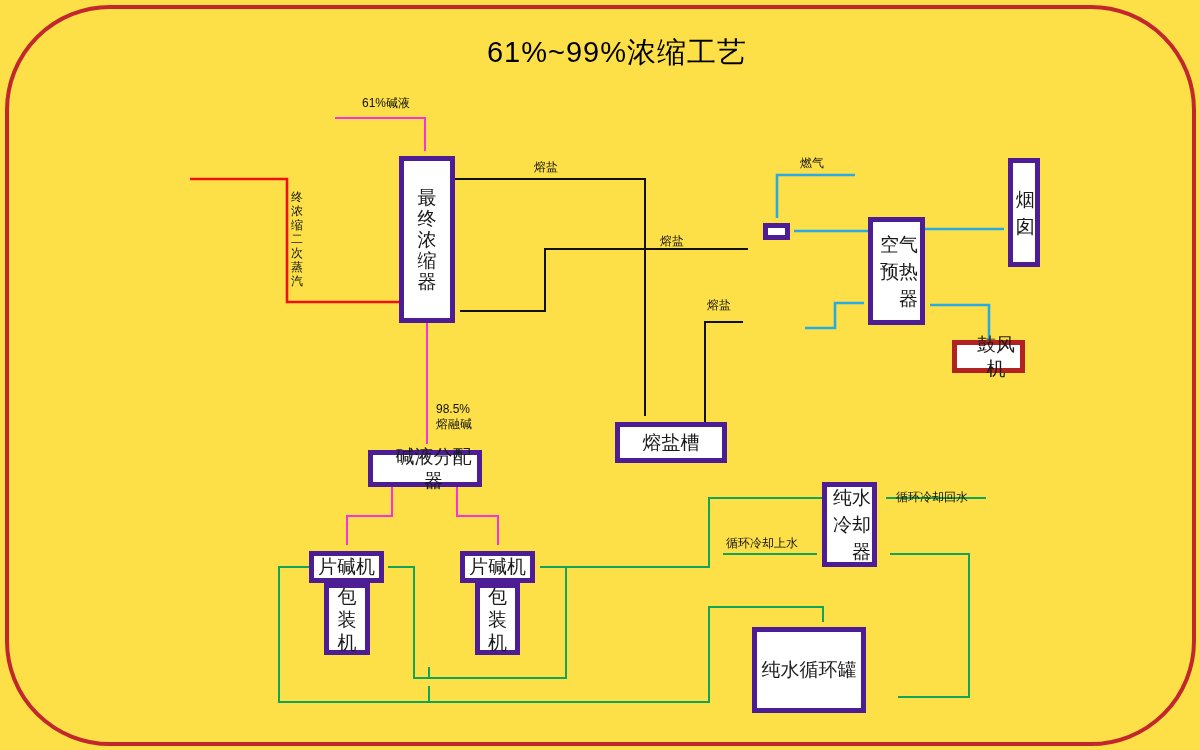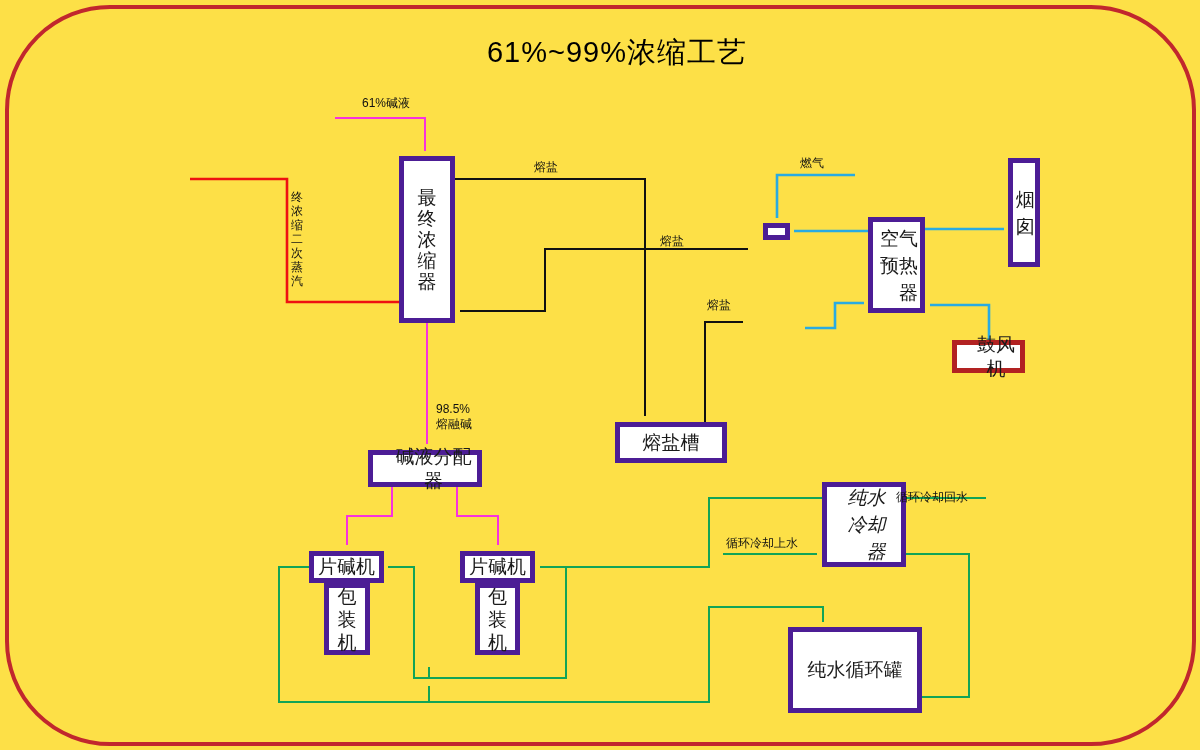--- a/index.html
+++ b/index.html
@@ -70,21 +70,21 @@
     <path class="g" d="M429,686 V702"></path>
     <path class="g" d="M898,697 H969 V554 H890" marker-end="url(#ag)"></path>
     <path class="g" d="M723,554 H817" marker-end="url(#ag)"></path>
     <path class="g" d="M886,498 H986" marker-end="url(#ag)"></path>
   </svg>
 
   <div class="node" style="left:399px;top:156px;width:56px;height:167px;">
     <span class="v1 lh21">最终浓缩器</span>
   </div>
   <div class="node" style="left:763px;top:223px;width:27px;height:17px;"></div>
-  <div class="node" style="left:868px;top:217px;width:57px;height:96px;">
+  <div class="node" style="left:868px;top:217px;width:57px;height:108px;">
     <span class="v2 lh27">空气预热器</span>
   </div>
   <div class="node" style="left:1008px;top:158px;width:32px;height:109px;">
     <span class="v1 lh27">烟囱</span>
   </div>
   <div class="node dark" style="left:952px;top:340px;width:73px;height:33px;">
     <span>鼓风机</span>
   </div>
   <div class="node" style="left:615px;top:422px;width:112px;height:41px;">
     <span>熔盐槽</span>
@@ -97,24 +97,24 @@
   </div>
   <div class="node" style="left:460px;top:551px;width:75px;height:32px;">
     <span>片碱机</span>
   </div>
   <div class="node" style="left:324px;top:583px;width:46px;height:72px;">
     <span class="v1 lh23">包装机</span>
   </div>
   <div class="node" style="left:475px;top:583px;width:45px;height:72px;">
     <span class="v1 lh23">包装机</span>
   </div>
-  <div class="node" style="left:822px;top:482px;width:84px;height:85px;font-style:italic;">
+  <div class="node" style="left:822px;top:482px;width:55px;height:85px;">
     <span class="v2 lh27">纯水冷却器</span>
   </div>
-  <div class="node" style="left:788px;top:627px;width:134px;height:86px;">
+  <div class="node" style="left:752px;top:627px;width:114px;height:86px;">
     <span>纯水循环罐</span>
   </div>
 
   <div class="elabel" style="left:362px;top:96px;">61%碱液</div>
   <div class="elabel vlabel" style="left:291px;top:190px;">终浓缩二次蒸汽</div>
   <div class="elabel" style="left:534px;top:160px;">熔盐</div>
   <div class="elabel" style="left:660px;top:234px;">熔盐</div>
   <div class="elabel" style="left:707px;top:298px;">熔盐</div>
   <div class="elabel" style="left:800px;top:156px;">燃气</div>
   <div class="elabel" style="left:436px;top:402px;">98.5%

